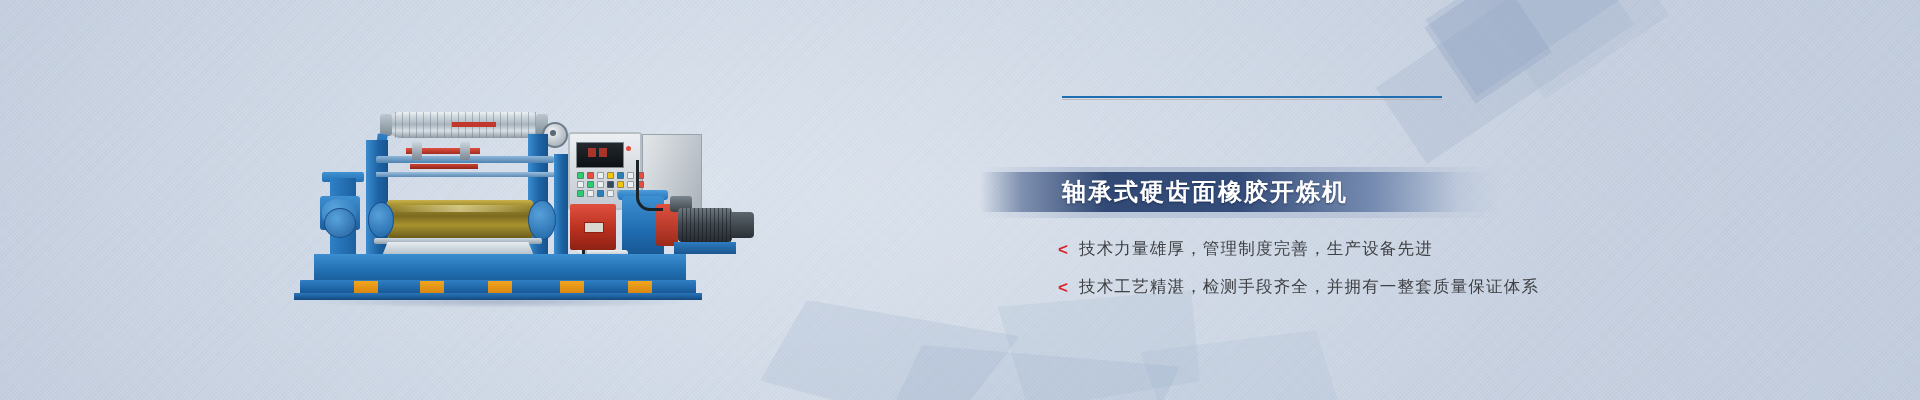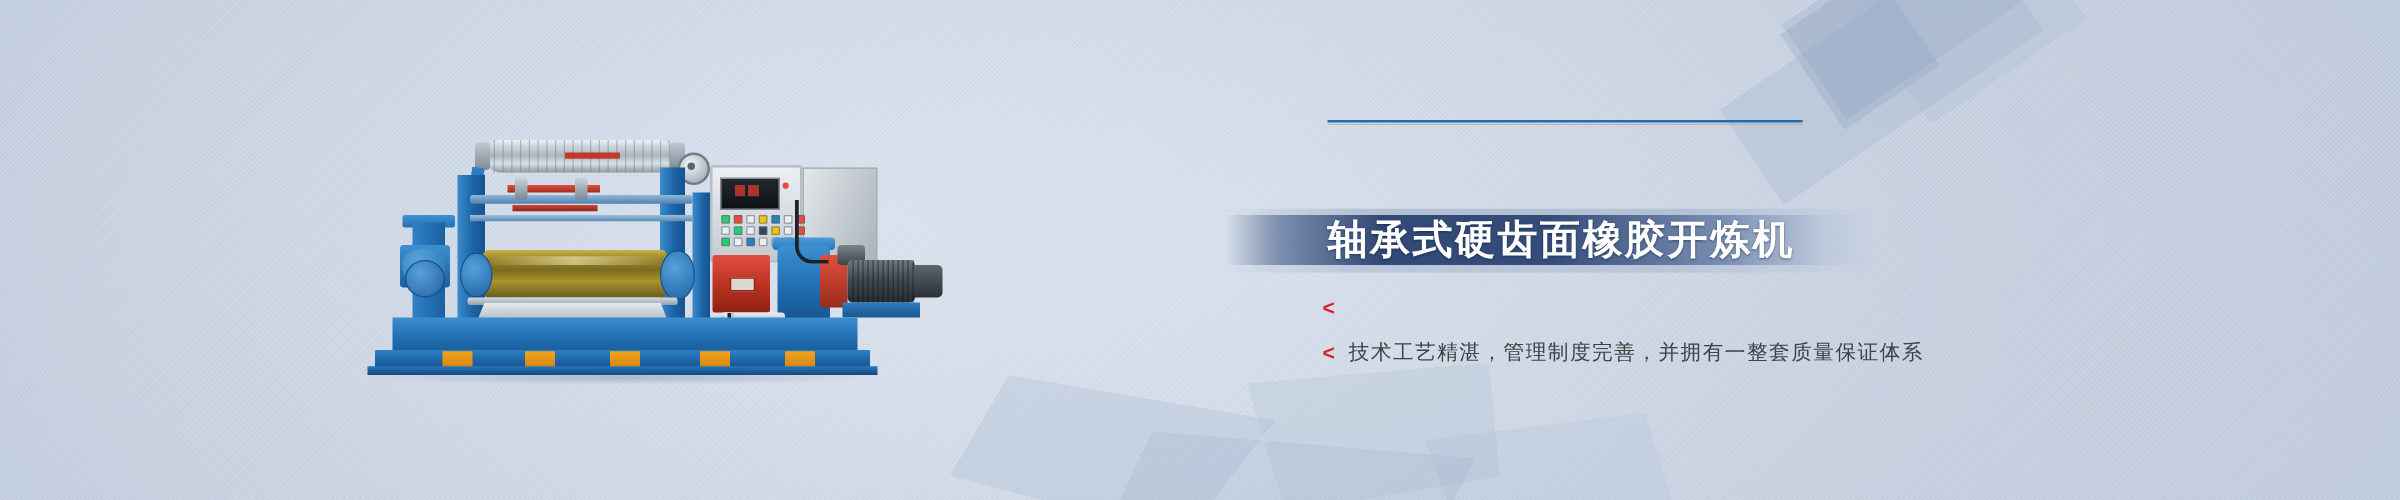--- a/index.html
+++ b/index.html
@@ -71,21 +71,21 @@
   .subbar:before{
     content:"";position:absolute;left:0;right:0;top:-5px;height:5px;
     background:linear-gradient(90deg, rgba(150,170,200,0) 0%, rgba(120,142,178,.35) 20%, rgba(120,142,178,.30) 70%, rgba(150,170,200,0) 100%);
   }
   .subbar:after{
     content:"";position:absolute;left:0;right:0;bottom:-6px;height:6px;
     background:linear-gradient(90deg, rgba(150,170,200,0) 0%, rgba(128,150,184,.30) 20%, rgba(128,150,184,.26) 70%, rgba(150,170,200,0) 100%);
   }
   .subtext{
     position:relative;z-index:2;margin-left:82px;
-    font-size:32px;font-weight:bold;letter-spacing:2px;color:#ffffff;
+    font-size:24px;font-weight:bold;letter-spacing:2px;color:#ffffff;
     white-space:nowrap;text-shadow:0 1px 2px rgba(10,25,55,.55);
   }
 
   .bullets{position:absolute;left:-4px;top:142px;}
   .bullet{display:flex;align-items:center;margin-bottom:16px;white-space:nowrap;}
   .chev{
     color:#d8232a;font-size:17px;font-weight:bold;margin-right:11px;
     font-family:"Liberation Sans",sans-serif;line-height:1;
   }
   .btext{font-size:16.5px;color:#3f4144;letter-spacing:1.2px;}
@@ -346,21 +346,22 @@
     <div class="rule"></div>
 
 
     <div class="subbar">
       <span class="subtext">轴承式硬齿面橡胶开炼机</span>
     </div>
 
     <div class="bullets">
       <div class="bullet">
         <span class="chev">&lt;</span>
+        <span class="btext">技术力量雄厚，管理制度完善，生产设备先进</span>
       </div>
       <div class="bullet">
         <span class="chev">&lt;</span>
-        <span class="btext">技术工艺精湛，管理制度完善，并拥有一整套质量保证体系</span>
+        <span class="btext">技术工艺精湛，检测手段齐全，并拥有一整套质量保证体系</span>
       </div>
     </div>
 
   </div>
 </div>
 
 </body></html>

